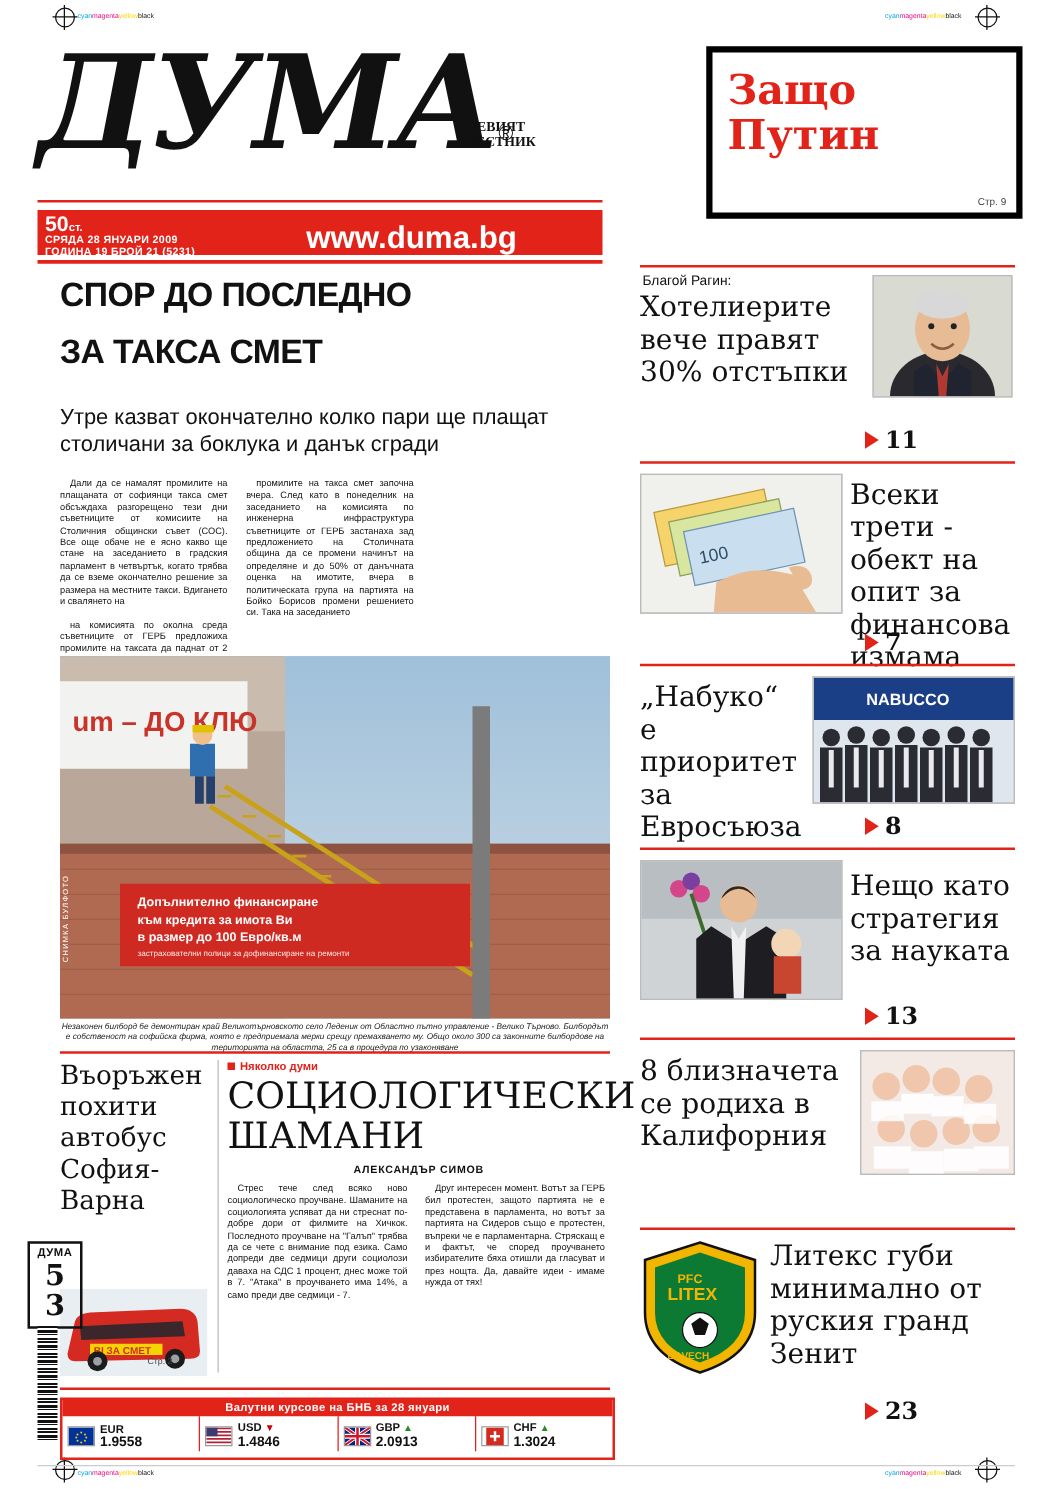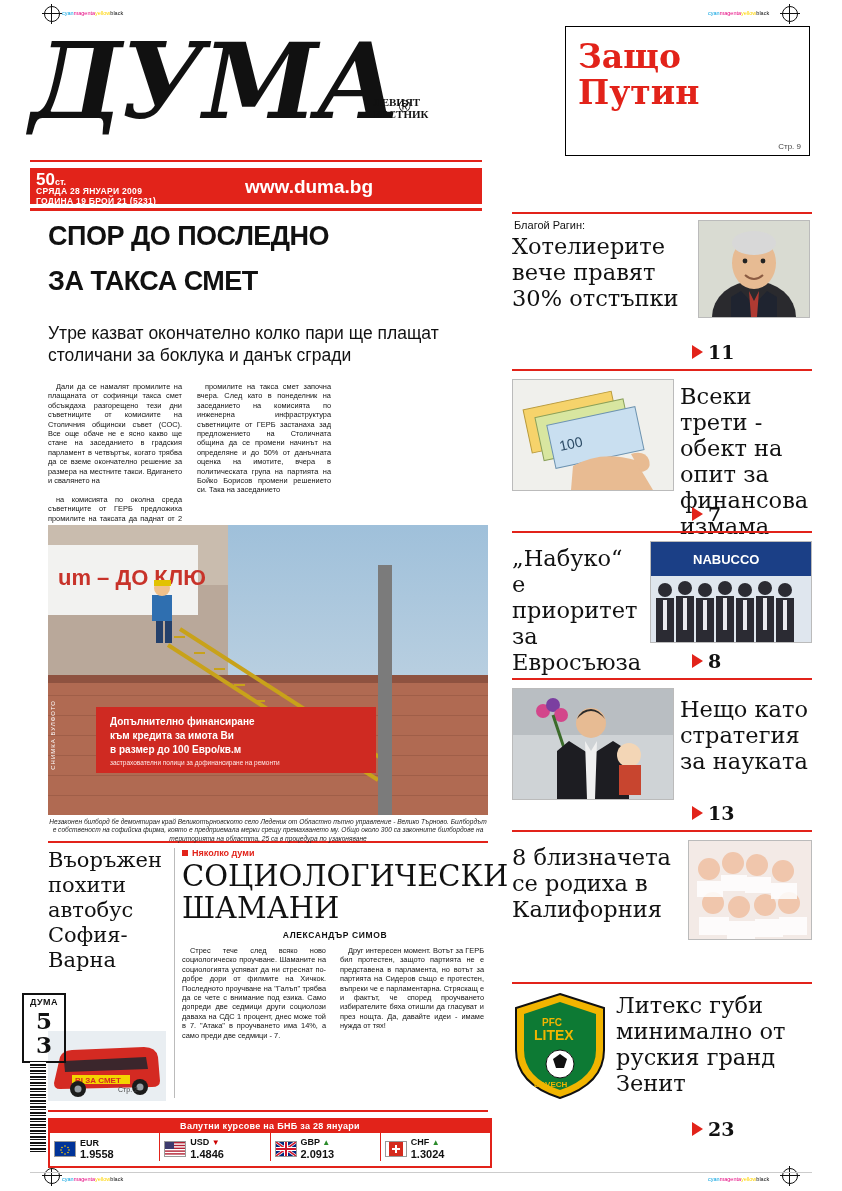--- a/index.html
+++ b/index.html
@@ -12,30 +12,30 @@
   .regmark:after{content:"";position:absolute;top:6px;left:-3px;height:1px;width:20px;background:#111;}
   .colorbar{position:absolute;font-size:5.5px;letter-spacing:0;white-space:nowrap;font-family:"Liberation Sans",sans-serif;}
   .cb-c{color:#00a0e0;} .cb-m{color:#e5007d;} .cb-y{color:#ffd400;} .cb-k{color:#111;}
 
   
   .masthead{position:absolute;left:30px;top:30px;width:470px;height:115px;}
   .logo{font-family:"DejaVu Serif",serif;font-weight:bold;font-size:104px;line-height:104px;letter-spacing:-2px;color:#111;font-style:italic;}
   .logo-reg{font-size:16px;vertical-align:super;font-style:normal;}
   .logo-sub{position:absolute;right:-18px;bottom:14px;font-size:11px;font-weight:bold;line-height:12px;text-align:left;color:#111;font-family:Liberation Serif, serif;}
 
-  .topbox{position:absolute;left:565px;top:26px;width:243px;height:128px;border:1px solid #000000;}
+  .topbox{position:absolute;left:565px;top:37px;width:243px;height:128px;border:5px solid #000000;}
   .topbox .t{font-family:"DejaVu Serif",serif;font-weight:bold;font-size:33px;line-height:36px;color:#e2231a;padding:12px 10px 0 12px;}
   .topbox .pg{position:absolute;right:8px;bottom:4px;font-size:8px;color:#444;text-align:center;}
 
   
   .redband{position:absolute;left:30px;top:168px;width:452px;height:36px;background:#e2231a;}
   .price{position:absolute;left:6px;top:2px;color:#fff;font-weight:bold;font-size:17px;}
   .price small{font-size:9px;font-weight:bold;}
   .dateline{position:absolute;left:6px;top:19px;color:#fff;font-size:8.5px;font-weight:bold;line-height:9.5px;letter-spacing:.3px;}
-  .site{position:absolute;left:215px;top:8px;color:#fff;font-weight:bold;font-size:19px;font-family:"Liberation Sans",sans-serif;}
+  .site{position:absolute;left:215px;top:8px;color:#fff;font-weight:bold;font-size:25px;font-family:"Liberation Sans",sans-serif;}
 
   .hrline{position:absolute;background:#e2231a;}
 
   
   .mainhead{position:absolute;left:48px;top:214px;width:440px;font-family:"Liberation Sans",sans-serif;font-weight:bold;font-size:27px;line-height:45px;color:#111;letter-spacing:-.5px;}
   .subhead{position:absolute;left:48px;top:322px;width:432px;font-size:17.5px;line-height:22px;color:#111;font-weight:normal;}
 
   
   .cols{position:absolute;left:48px;top:382px;width:440px;}
   .col{float:left;width:134px;margin-right:15px;font-size:7.4px;line-height:9.4px;text-align:justify;color:#111;}

